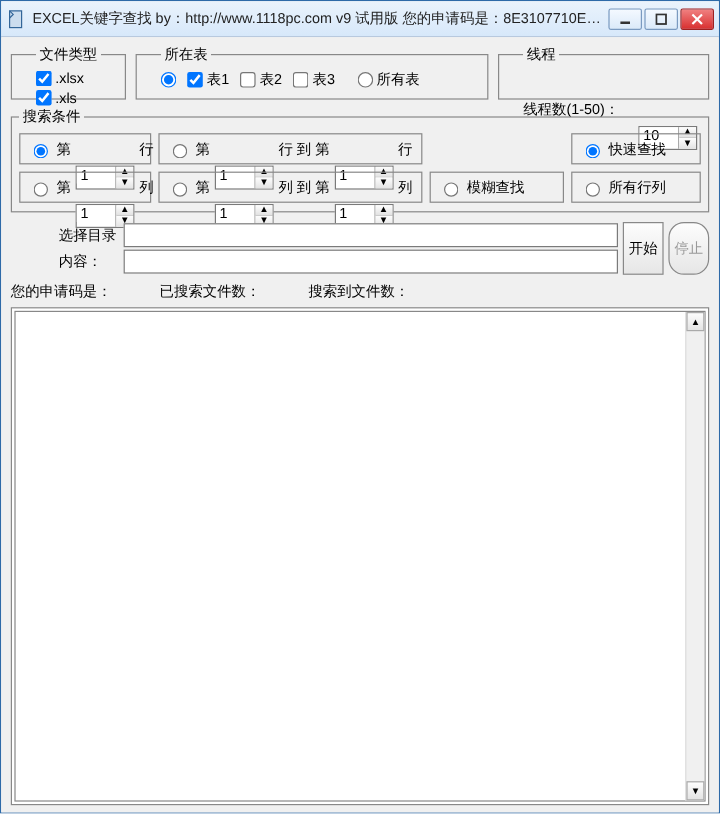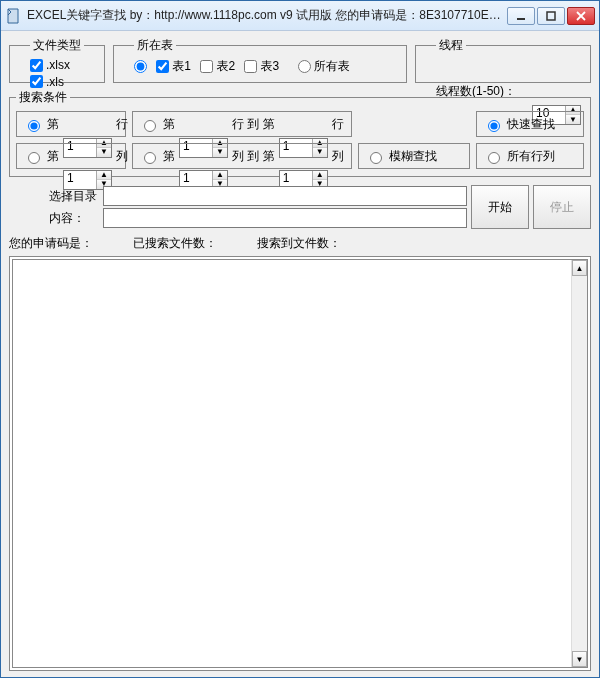--- a/index.html
+++ b/index.html
@@ -32,22 +32,22 @@
 .search-grid { display: grid; grid-template-columns: 110px 220px 112px 108px; grid-template-rows: 28px 28px; gap: 4px 6px; align-items:center; }
 .cellbox { border: 1px solid #888; height: 26px; display: flex; align-items: center; padding: 0 6px; gap: 4px; }
 .cell-rdo { width: 12px; height: 12px; }
 .lbl { white-space: nowrap; }
 .gap6 { width:6px; display:inline-block; }
 .row-dir { display: flex; align-items: stretch; margin-top: 8px; gap:0;margin-left:40px; }
 .dircol { flex:1; display:flex; flex-direction:column; }
 .dirline { display:flex; align-items:center; height:22px; }
 .dirline .lab { width:54px; }
 .dirline input { flex:1; height:20px; border:1px solid #7a7a7a; background:#fff; padding:0 3px; }
-.btn { width:58px; border:1px solid #888; background:linear-gradient(#fdfdfd,#e6e6e6); display:flex; align-items:center; justify-content:center; cursor:pointer; margin-left:4px; }
-.btn.stop { color:#999; }
+.btn { width:34px; border:1px solid #888; background:linear-gradient(#fdfdfd,#e6e6e6); display:flex; align-items:center; justify-content:center; cursor:pointer; margin-left:4px; }
+.btn.stop { color:#999;border-radius:13px; }
 .stats { display:flex; gap:40px; margin-top:6px; }
 .results-wrap { margin-top:4px; flex:1; border:1px solid #888; background:#fff; position:relative; padding:2px; }
 .results { width:100%; height:100%; border:1px solid #888; background:#fff; overflow:auto; }
 .scrolltrack { position:absolute; right:3px; top:3px; bottom:3px; width:16px; background:#f0f0f0; border-left:1px solid #ddd; }
 .scrollbtn { height:16px; background:linear-gradient(#fdfdfd,#e3e3e3); border:1px solid #aaa; display:flex;align-items:center;justify-content:center;font-size:8px; }
 .scrollbtn.bottom { position:absolute; bottom:0; left:0; right:0; }
 </style>
 </head>
 <body>
 

